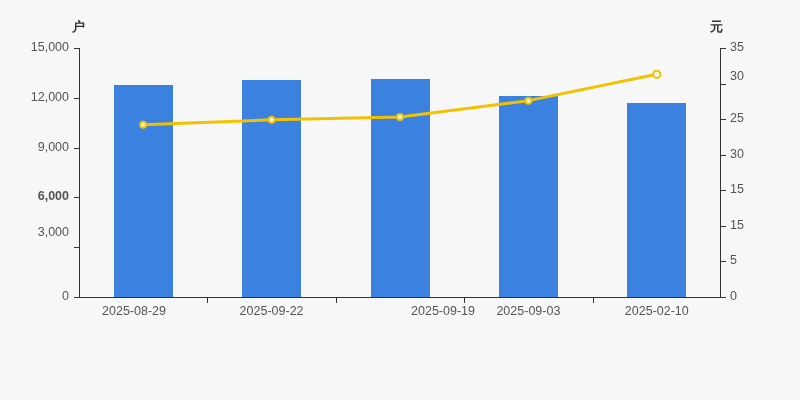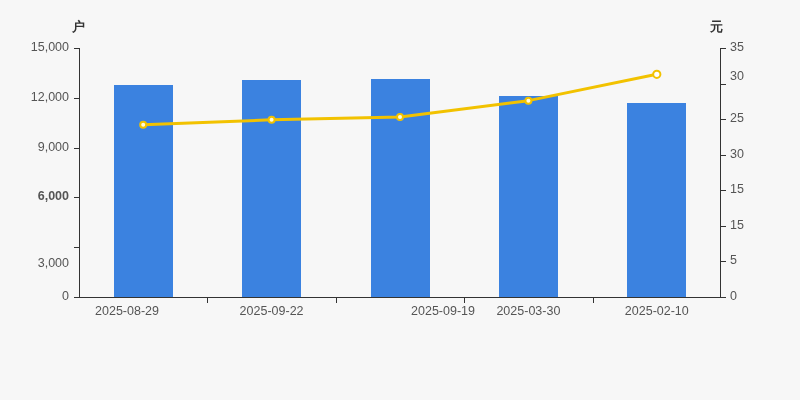--- a/index.html
+++ b/index.html
@@ -113,21 +113,21 @@
   <div class="axis-unit" id="unit-right">元</div>
 
   <div class="axis-line" id="y-axis-left"></div>
   <div class="axis-line" id="y-axis-right"></div>
   <div class="axis-line" id="x-axis"></div>
 
   <div id="left-ticks">
       <div class="tick-mark tick-left" style="top: 297px;"></div>
       <div class="tick-label tick-label-left" style="top: 289px;">0</div>
       <div class="tick-mark tick-left" style="top: 247.2px;"></div>
-      <div class="tick-label tick-label-left" style="top: 256px;">3,000</div>
+      <div class="tick-label tick-label-left" style="top: 225px;">3,000</div>
       <div class="tick-mark tick-left" style="top: 197.4px;"></div>
       <div class="tick-label tick-label-left" style="top: 189.4px; font-weight: bold;">6,000</div>
       <div class="tick-mark tick-left" style="top: 147.6px;"></div>
       <div class="tick-label tick-label-left" style="top: 139.6px;">9,000</div>
       <div class="tick-mark tick-left" style="top: 97.8px;"></div>
       <div class="tick-label tick-label-left" style="top: 89.8px;">12,000</div>
       <div class="tick-mark tick-left" style="top: 48px;"></div>
       <div class="tick-label tick-label-left" style="top: 40px;">15,000</div>
     </div>
   <div id="right-ticks">
@@ -146,24 +146,24 @@
       <div class="tick-mark tick-right" style="top: 83.5714px;"></div>
       <div class="tick-label tick-label-right" style="top: 69px;">30</div>
       <div class="tick-mark tick-right" style="top: 48px;"></div>
       <div class="tick-label tick-label-right" style="top: 40px;">35</div>
     </div>
   <div id="x-ticks">
       <div class="tick-x" style="left: 207.4px;"></div>
       <div class="tick-x" style="left: 335.8px;"></div>
       <div class="tick-x" style="left: 464.2px;"></div>
       <div class="tick-x" style="left: 592.6px;"></div>
-      <div class="tick-label tick-label-x" style="position: absolute; left: 127px;">2025-08-29</div>
+      <div class="tick-label tick-label-x" style="position: absolute; left: 134px;">2025-08-29</div>
       <div class="tick-label tick-label-x" style="position: absolute; left: 271.6px;">2025-09-22</div>
       <div class="tick-label tick-label-x" style="position: absolute; left: 400px; margin-left: 43px;">2025-09-19</div>
-      <div class="tick-label tick-label-x" style="position: absolute; left: 528.4px;">2025-03-30</div>
+      <div class="tick-label tick-label-x" style="position: absolute; left: 528.4px;">2025-09-03</div>
       <div class="tick-label tick-label-x" style="position: absolute; left: 656.8px;">2025-02-10</div>
     </div>
 
   <div id="bars-layer">
       <div class="bar" style="left: 113.7px; top: 85.018px; width: 59px; height: 211.982px; background: rgb(59, 130, 224);"></div>
       <div class="bar" style="left: 242.1px; top: 79.54px; width: 59px; height: 217.46px; background: rgb(59, 130, 224);"></div>
       <div class="bar" style="left: 370.5px; top: 79.208px; width: 59px; height: 217.792px; background: rgb(59, 130, 224);"></div>
       <div class="bar" style="left: 498.9px; top: 95.974px; width: 59px; height: 201.026px; background: rgb(59, 130, 224);"></div>
       <div class="bar" style="left: 627.3px; top: 102.946px; width: 59px; height: 194.054px; background: rgb(59, 130, 224);"></div>
     </div>

